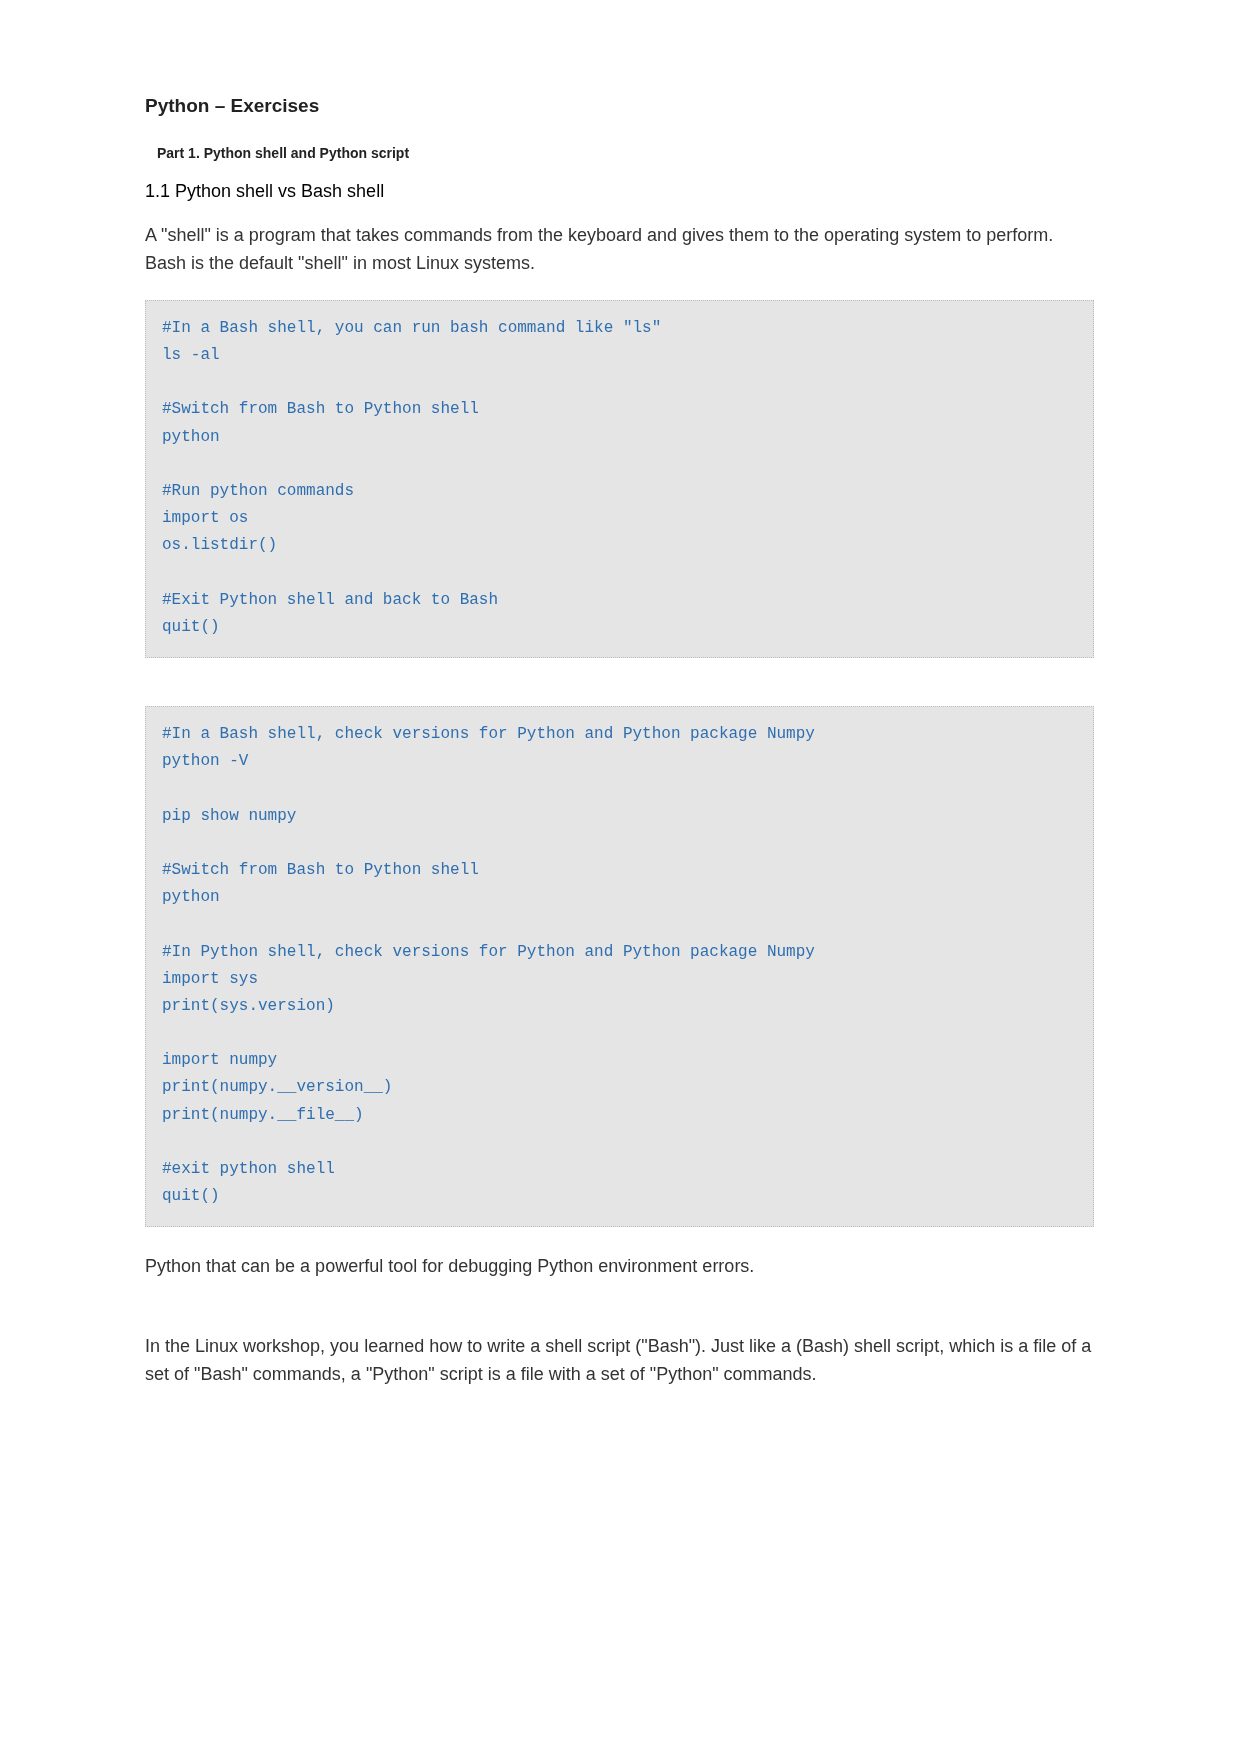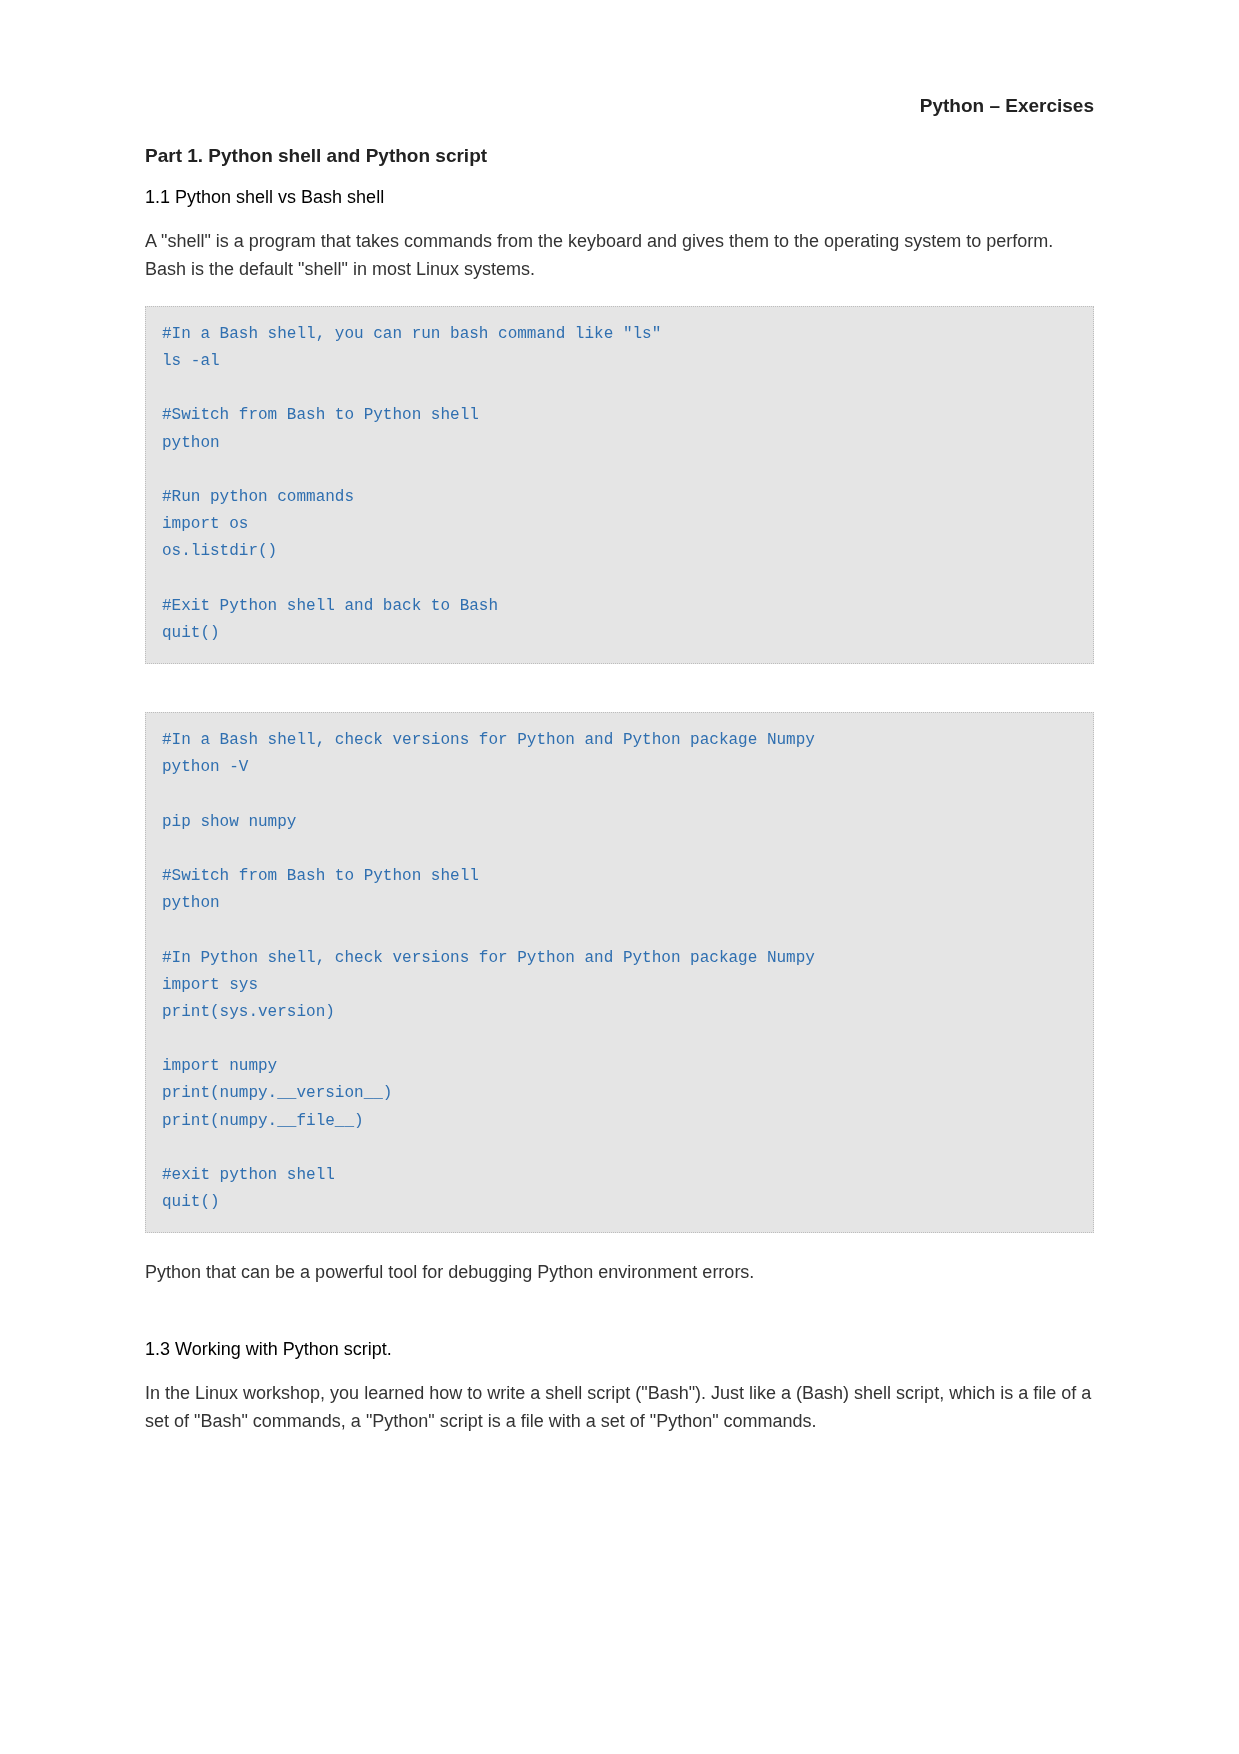--- a/index.html
+++ b/index.html
@@ -14,26 +14,25 @@
     color: #2b2b2b;
   }
   .page {
     padding: 95px 145px 60px 145px;
   }
   .doc-title {
     font-size: 19px;
     font-weight: 700;
     margin: 0 0 28px 0;
     color: #222;
-    text-align: right;
   }
   .section-heading {
-    font-size: 19px;
+    font-size: 14px;
     font-weight: 700;
-    margin: 0 0 20px 0;
+    margin: 0 0 20px 12px;
     color: #222;
   }
   .subheading {
     font-size: 18px;
     font-weight: 400;
     margin: 0 0 20px 0;
     color: #000000;
   }
   .para {
     font-size: 18px;
@@ -72,17 +71,16 @@
 
   <div class="code-block"><span class="line">#In a Bash shell, you can run bash command like "ls"</span><span class="line">ls -al</span><span class="line">&nbsp;</span><span class="line">#Switch from Bash to Python shell</span><span class="line">python</span><span class="line">&nbsp;</span><span class="line">#Run python commands</span><span class="line">import os</span><span class="line">os.listdir()</span><span class="line">&nbsp;</span><span class="line">#Exit Python shell and back to Bash</span><span class="line">quit()</span></div>
 
 
   <div class="code-block" style="margin-top:18px;margin-bottom:26px;"><span class="line">#In a Bash shell, check versions for Python and Python package Numpy</span><span class="line">python -V</span><span class="line">&nbsp;</span><span class="line">pip show numpy</span><span class="line">&nbsp;</span><span class="line">#Switch from Bash to Python shell</span><span class="line">python</span><span class="line">&nbsp;</span><span class="line">#In Python shell, check versions for Python and Python package Numpy</span><span class="line">import sys</span><span class="line">print(sys.version)</span><span class="line">&nbsp;</span><span class="line">import numpy</span><span class="line">print(numpy.__version__)</span><span class="line">print(numpy.__file__)</span><span class="line">&nbsp;</span><span class="line">#exit python shell</span><span class="line">quit()</span></div>
 
   <p class="para">Python that can be a powerful tool for debugging Python environment errors.</p>
 
   <div class="spacer-md"></div>
 
-  <p class="subheading">1.3 Working with Python script.</p>
 
   <p class="para">In the Linux workshop, you learned how to write a shell script ("Bash"). Just like a (Bash) shell script, which is a file of a set of "Bash" commands, a "Python" script is a file with a set of "Python" commands.</p>
 
 </div>
 
 </body></html>

